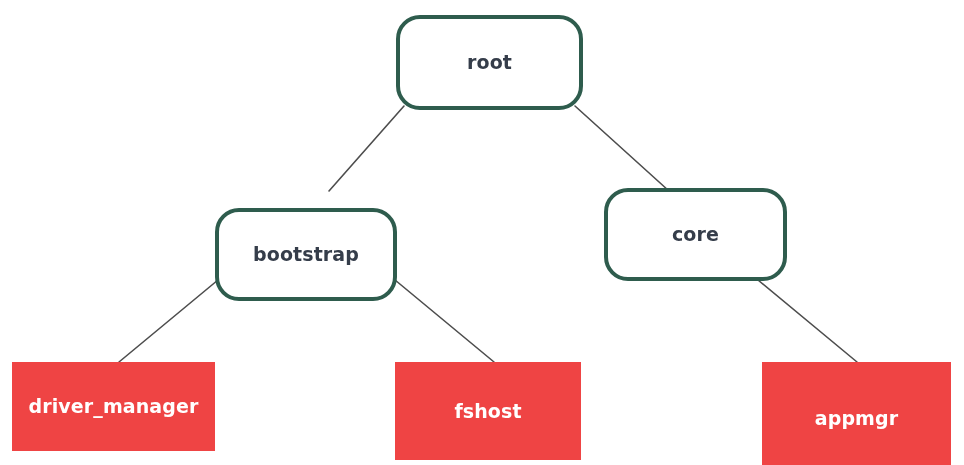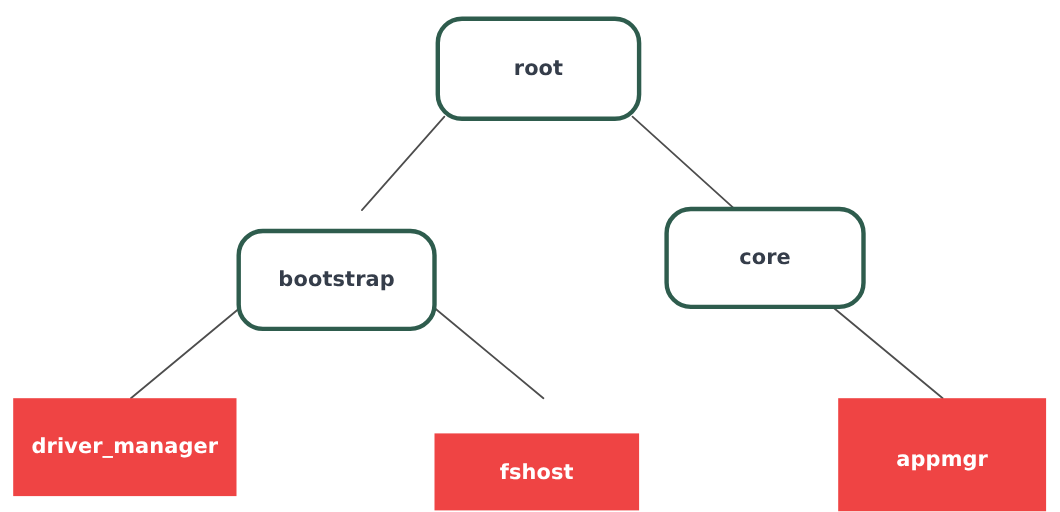--- a/index.html
+++ b/index.html
@@ -77,21 +77,21 @@
       </div>
       <div class="node rounded" style="left: 215px; top: 188px; width: 182px; height: 93px; margin-top: 20px;">
         <span class="node-label">bootstrap</span>
       </div>
       <div class="node rounded" style="left: 580px; top: 188px; width: 183px; height: 93px; margin-left: 24px;">
         <span class="node-label">core</span>
       </div>
       <div class="node filled" style="left: 12px; top: 362px; width: 203px; height: 89px;">
         <span class="node-label">driver_manager</span>
       </div>
-      <div class="node filled" style="left: 395px; top: 362px; width: 186px; height: 70px; margin-top: 32px;">
+      <div class="node filled" style="left: 395px; top: 362px; width: 186px; height: 98px;">
         <span class="node-label">fshost</span>
       </div>
       <div class="node filled" style="left: 762px; top: 362px; width: 189px; height: 112px;">
         <span class="node-label">appmgr</span>
       </div>
     </div>
 
 </div>
 
 </body></html>

